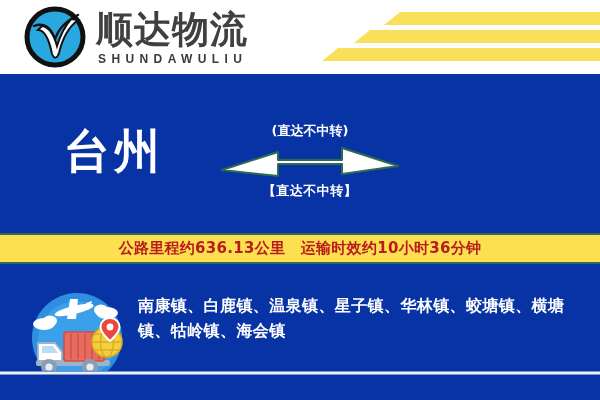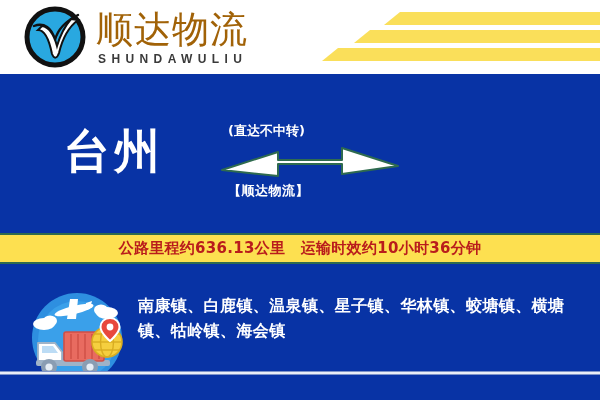--- a/index.html
+++ b/index.html
@@ -39,22 +39,22 @@
   .logo-mark svg { display: block; }
   .logo-text-block {
     display: flex;
     flex-direction: column;
     justify-content: center;
     padding-top: 2px;
   }
   .logo-cn {
     font-family: "DejaVu Sans", "Liberation Sans", sans-serif;
     font-size: 37px;
-    font-weight: normal;
-    color: #a16207;
+    font-weight: bold;
+    color: #404040;
     letter-spacing: 1px;
     line-height: 1.08;
     white-space: nowrap;
   }
   .logo-en {
     font-family: "Liberation Sans", sans-serif;
     font-size: 12px;
     font-weight: bold;
     color: #3a3a3a;
     letter-spacing: 5.4px;
@@ -108,20 +108,21 @@
   .city-dest   { left: 392px; }
 
   .arrow-block {
     position: absolute;
     left: 228px; top: 0;
     width: 164px; height: 120px;
   }
   .arrow-note {
     position: absolute;
     left: 0; width: 164px;
+    text-align: center;
     font-family: "DejaVu Sans", "Liberation Sans", sans-serif;
     font-size: 13px;
     font-weight: bold;
     color: #ffffff;
     white-space: nowrap;
   }
   .arrow-note-top { top: 14px; }
   .arrow-note-bot { top: 74px; letter-spacing: 0.5px; }
   .arrow-svg {
     position: absolute;
@@ -227,21 +228,21 @@
 
       <div class="arrow-block">
         <div class="arrow-note arrow-note-top">(直达不中转)</div>
 
         <div class="arrow-svg">
           <svg width="180" height="34" viewBox="0 0 180 34" aria-hidden="true">
             <path d="M2 26 L58 8 L58 16 L122 16 L122 4 L178 22 L122 30 L122 20 L58 20 L58 32 Z" fill="#ffffff" stroke="#2f6b4f" stroke-width="2" stroke-linejoin="round"></path>
           </svg>
         </div>
 
-        <div class="arrow-note arrow-note-bot">【顺达物流】</div>
+        <div class="arrow-note arrow-note-bot">【直达不中转】</div>
       </div>
 
     </div>
 
     <div class="info-bar">
       <div class="info-bar-text">公路里程约636.13公里　运输时效约10小时36分钟</div>
     </div>
 
     <div class="towns-section">
 

